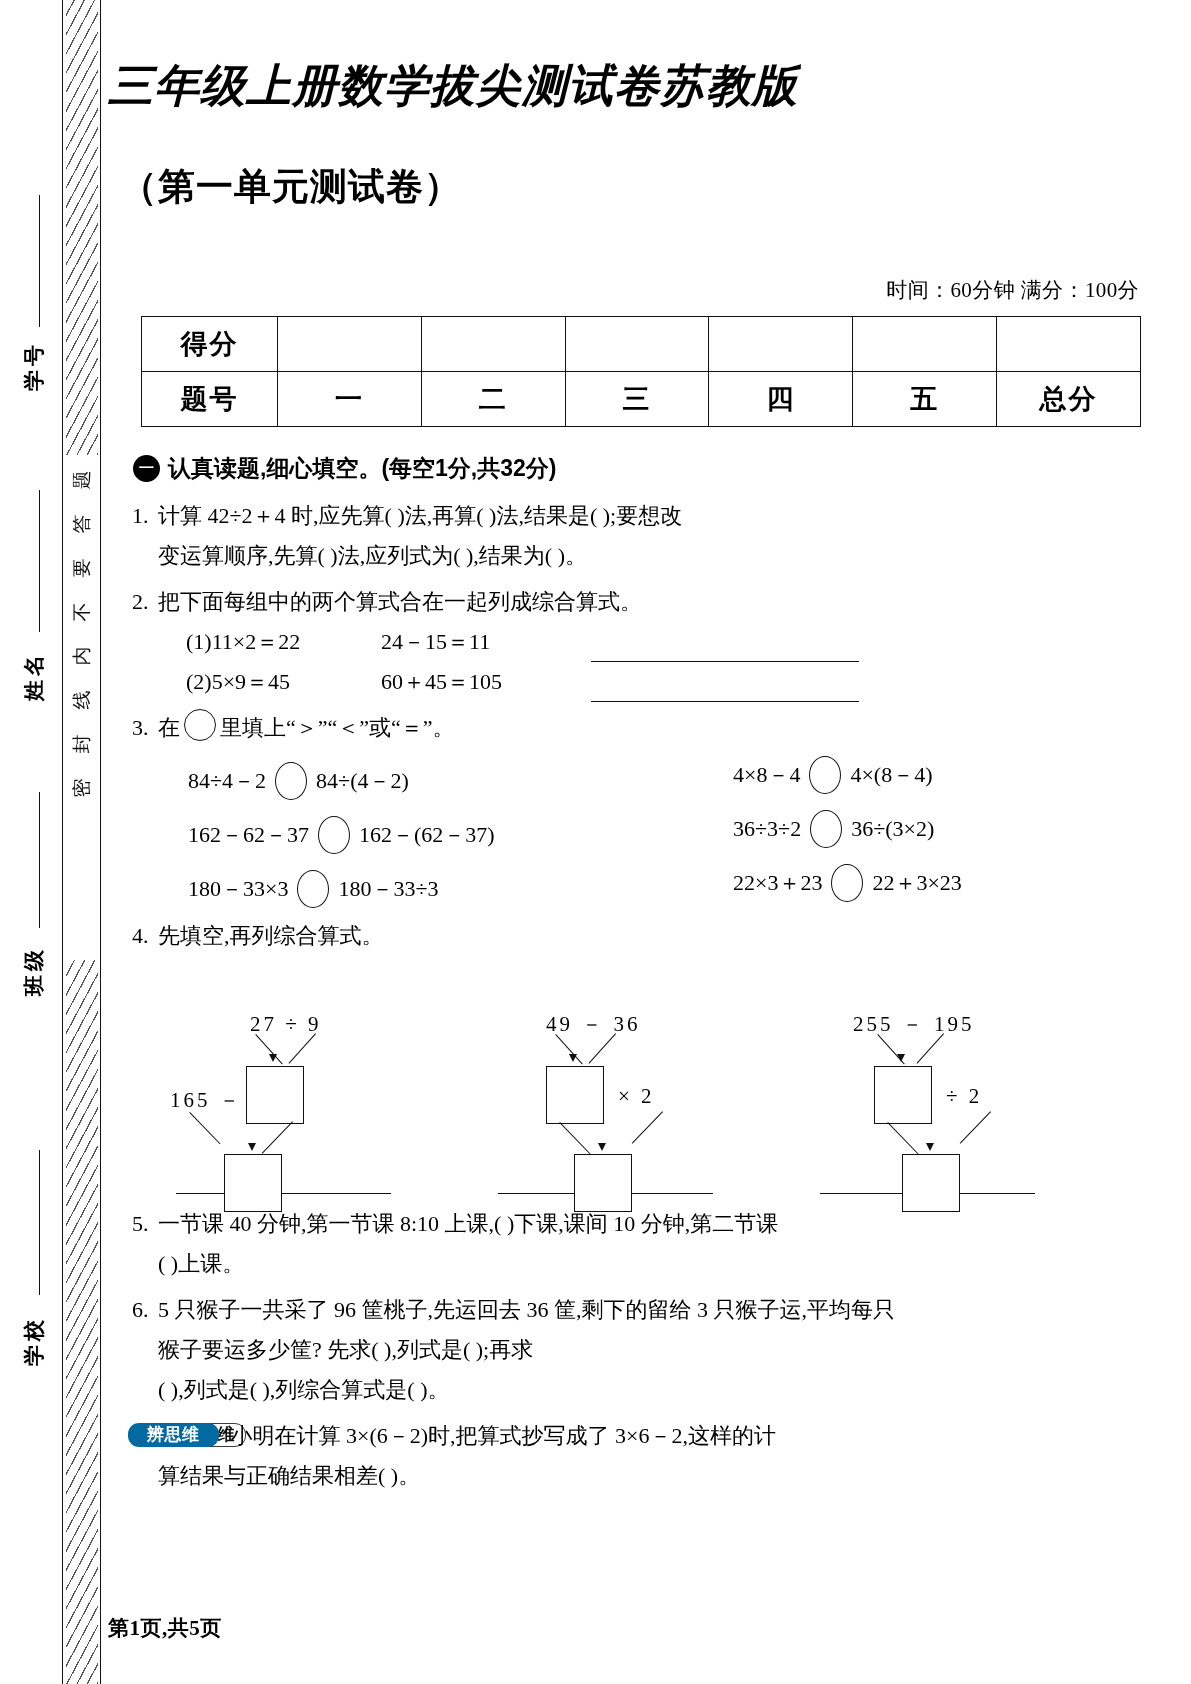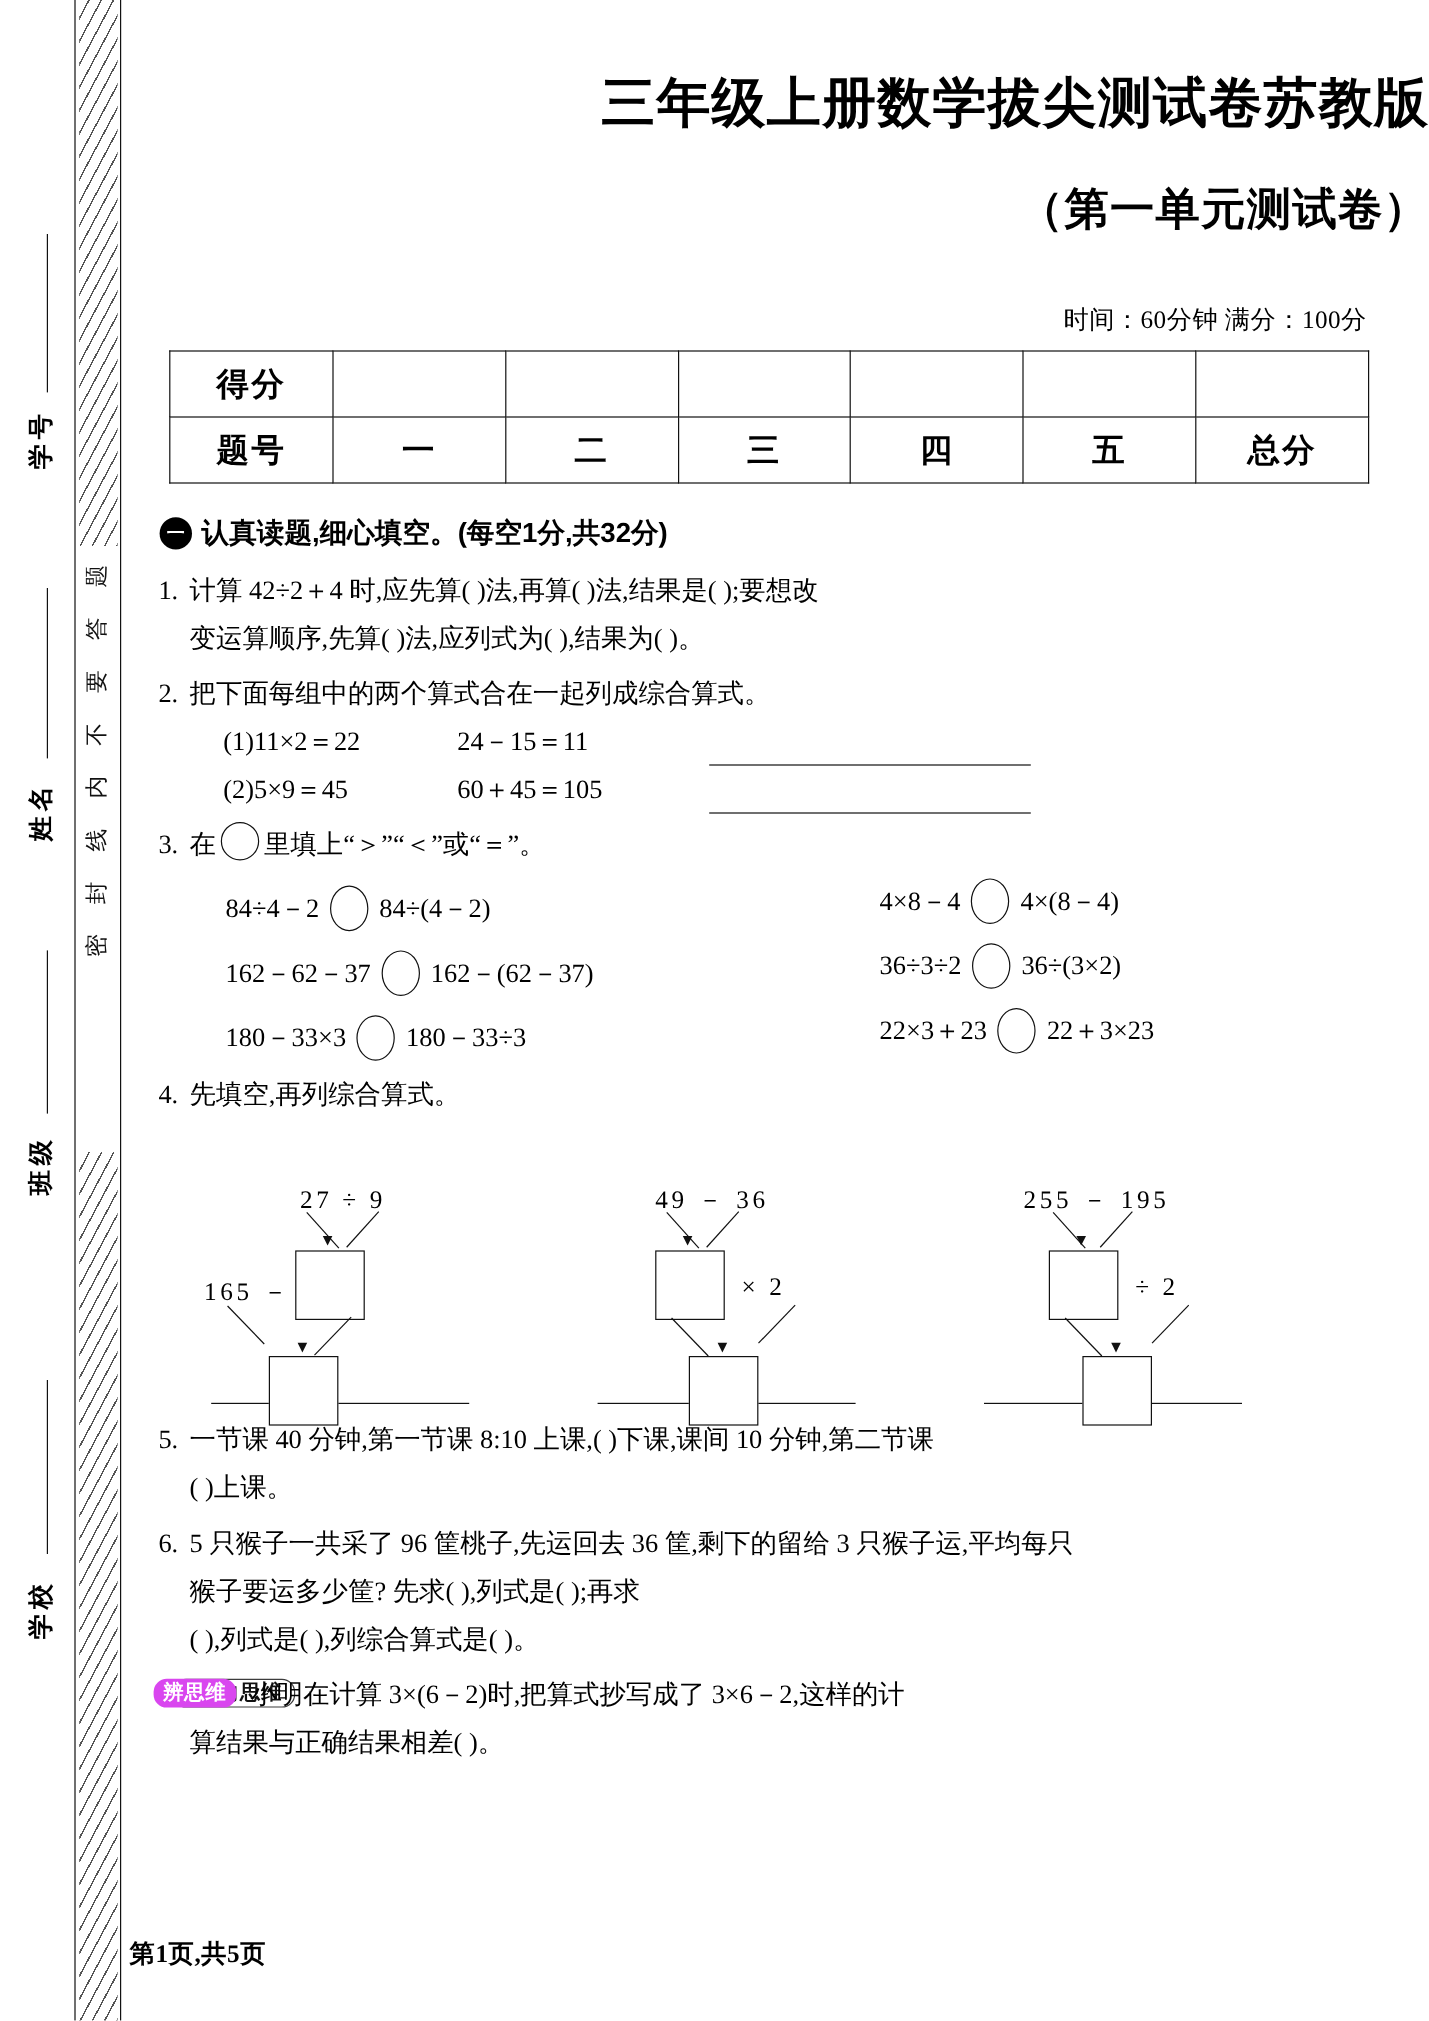--- a/index.html
+++ b/index.html
@@ -88,36 +88,37 @@
   
   #content {
     position: absolute;
     left: 108px;
     top: 0;
     width: 1083px;
     height: 1684px;
   }
 
   .doc-title {
-    text-align: right;
+    text-align: left;
     font-family: "Liberation Serif", "DejaVu Serif", serif;
     font-weight: 700;
     font-size: 45px;
     letter-spacing: 1px;
     margin: 0;
     padding-top: 56px;
     color: #000;
+    font-style: italic;
   }
   .doc-subtitle {
-    text-align: right;
+    text-align: left;
     font-family: "Liberation Serif", "DejaVu Serif", serif;
     font-weight: 700;
     font-size: 37px;
     letter-spacing: 1px;
-    margin: 0;
+    margin: 12px;
     padding-top: 34px;
     color: #000;
   }
 
   .meta-line {
     text-align: right;
     font-size: 21px;
     padding-right: 52px;
     padding-top: 52px;
     letter-spacing: 0.4px;
@@ -293,24 +294,24 @@
   }
   .ansline-row .seg .rule {
     width: 215px;
     border-bottom: 1.5px solid #111;
     height: 1px;
   }
 
   
   .badge-dark {
     display: inline-block;
-    background: #d946ef;
+    background: #0369a1;
     color: #fff;
     border-radius: 11px;
-    padding: 1px 8px;
+    padding: 1px 19px;
     font-size: 17px;
     font-weight: 700;
     font-family: "Liberation Sans", "DejaVu Sans", sans-serif;
     letter-spacing: 0.5px;
     line-height: 22px;
     vertical-align: 3px;
   }
   .badge-light {
     display: inline-block;
     border: 1.4px solid #3c3c3c;

